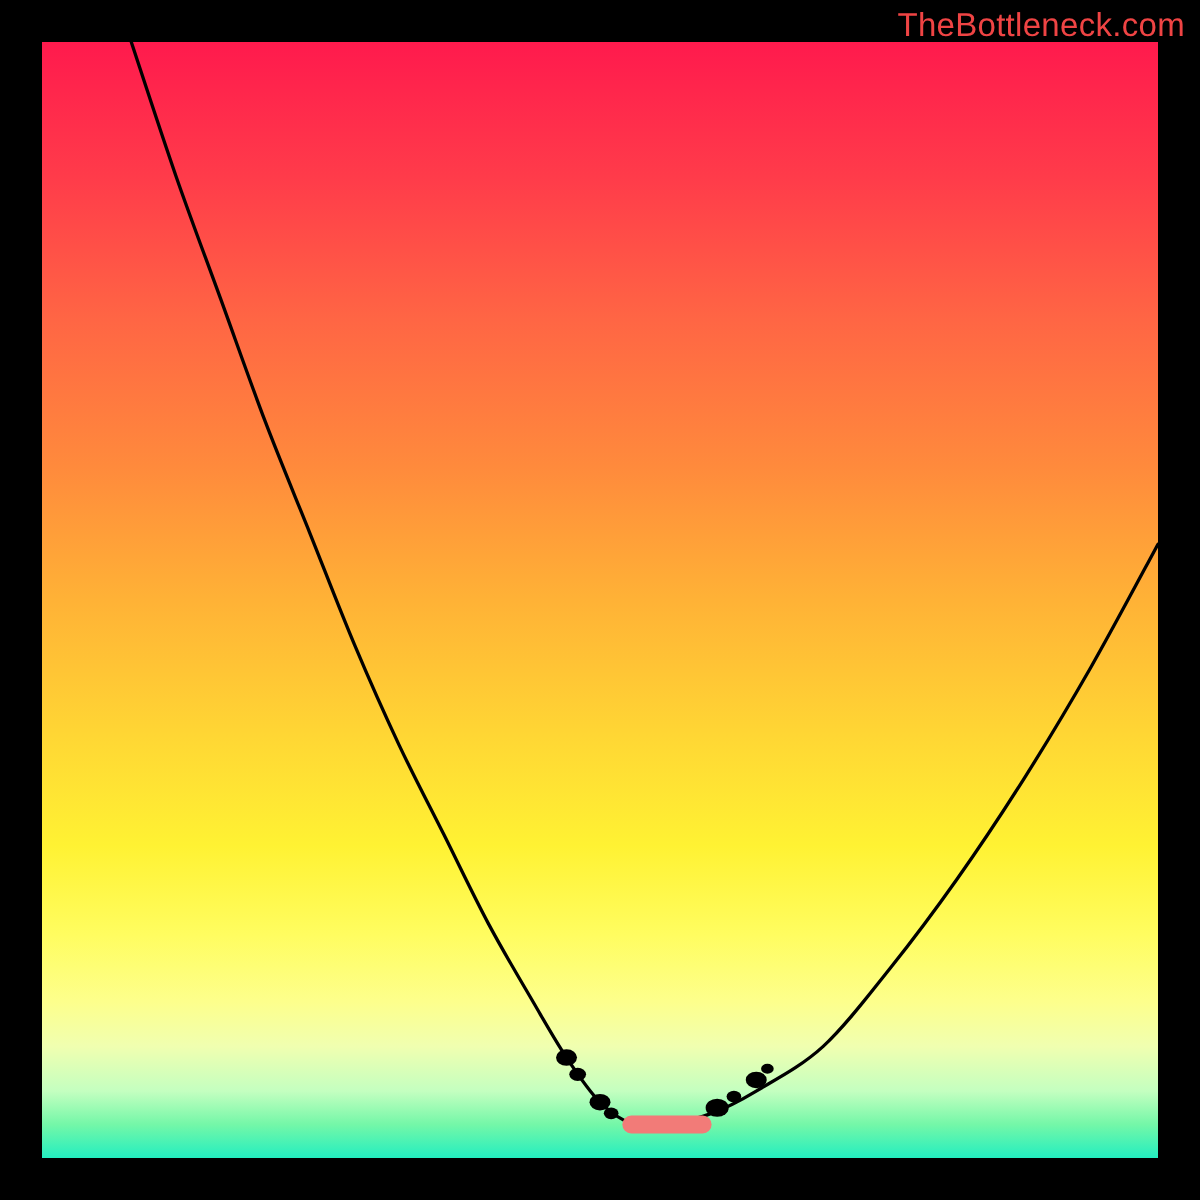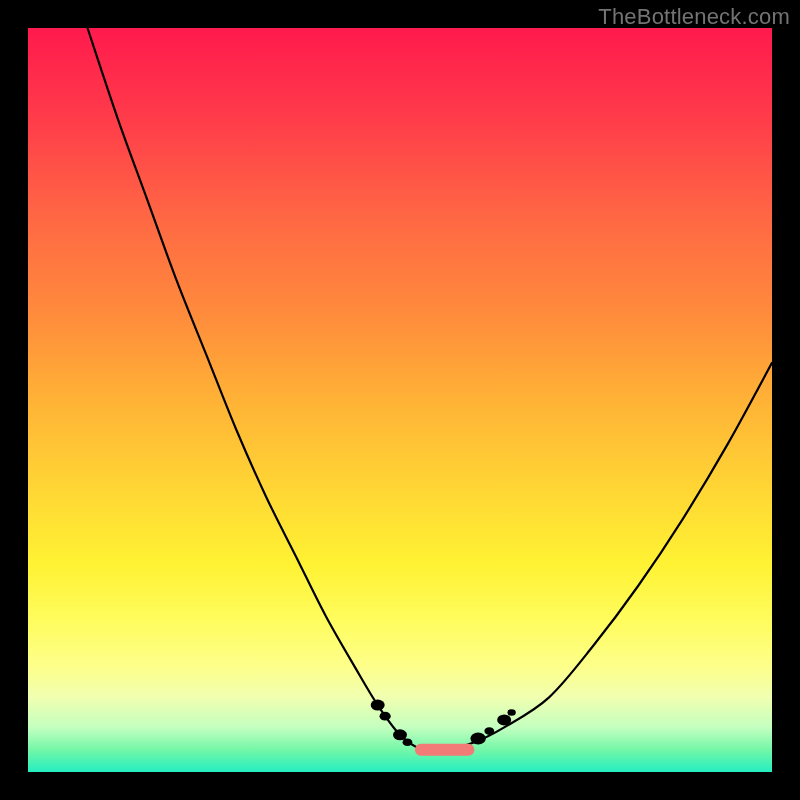--- a/index.html
+++ b/index.html
@@ -39,21 +39,21 @@
       #f0ffb0 90%,
       #c4ffc0 94%,
       #74f7a8 97%,
       #23eec0 100%
     );
   }
   .watermark {
     position: absolute;
     top: 4px;
     right: 10px;
-    color: #737373;
+    color: #ef4444;
     font-size: 22px;
     letter-spacing: 0.2px;
     font-weight: 400;
     user-select: none;
   }
   svg.curve {
     position: absolute;
     top: 0;
     left: 0;
     width: 744px;

